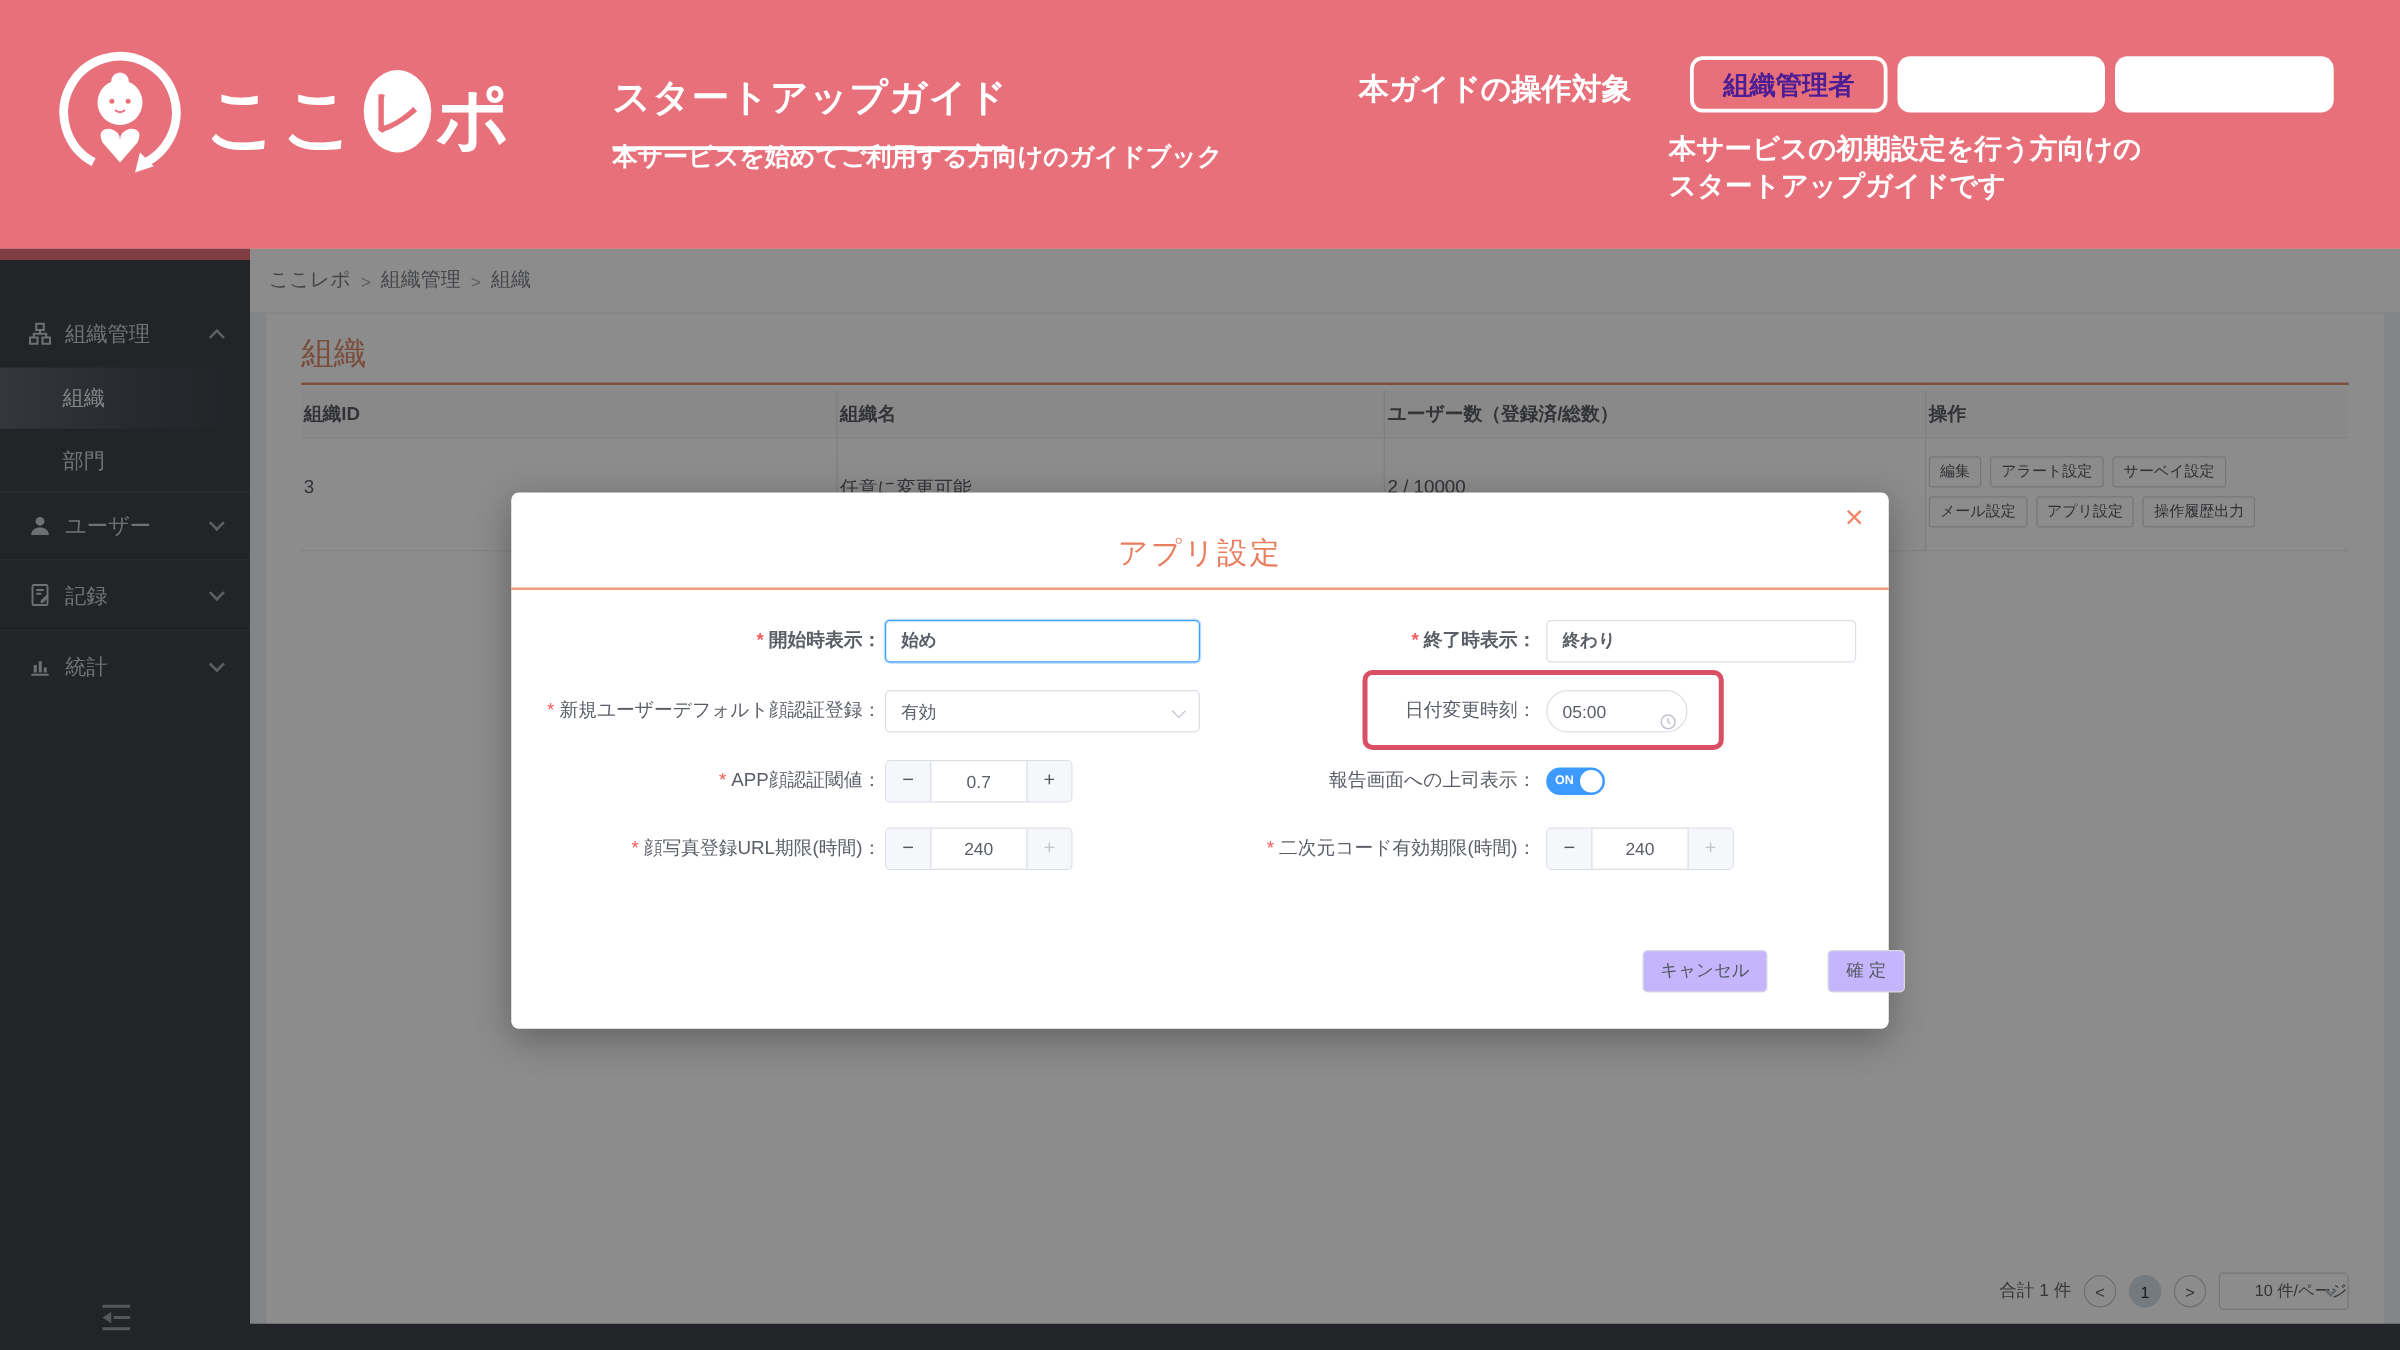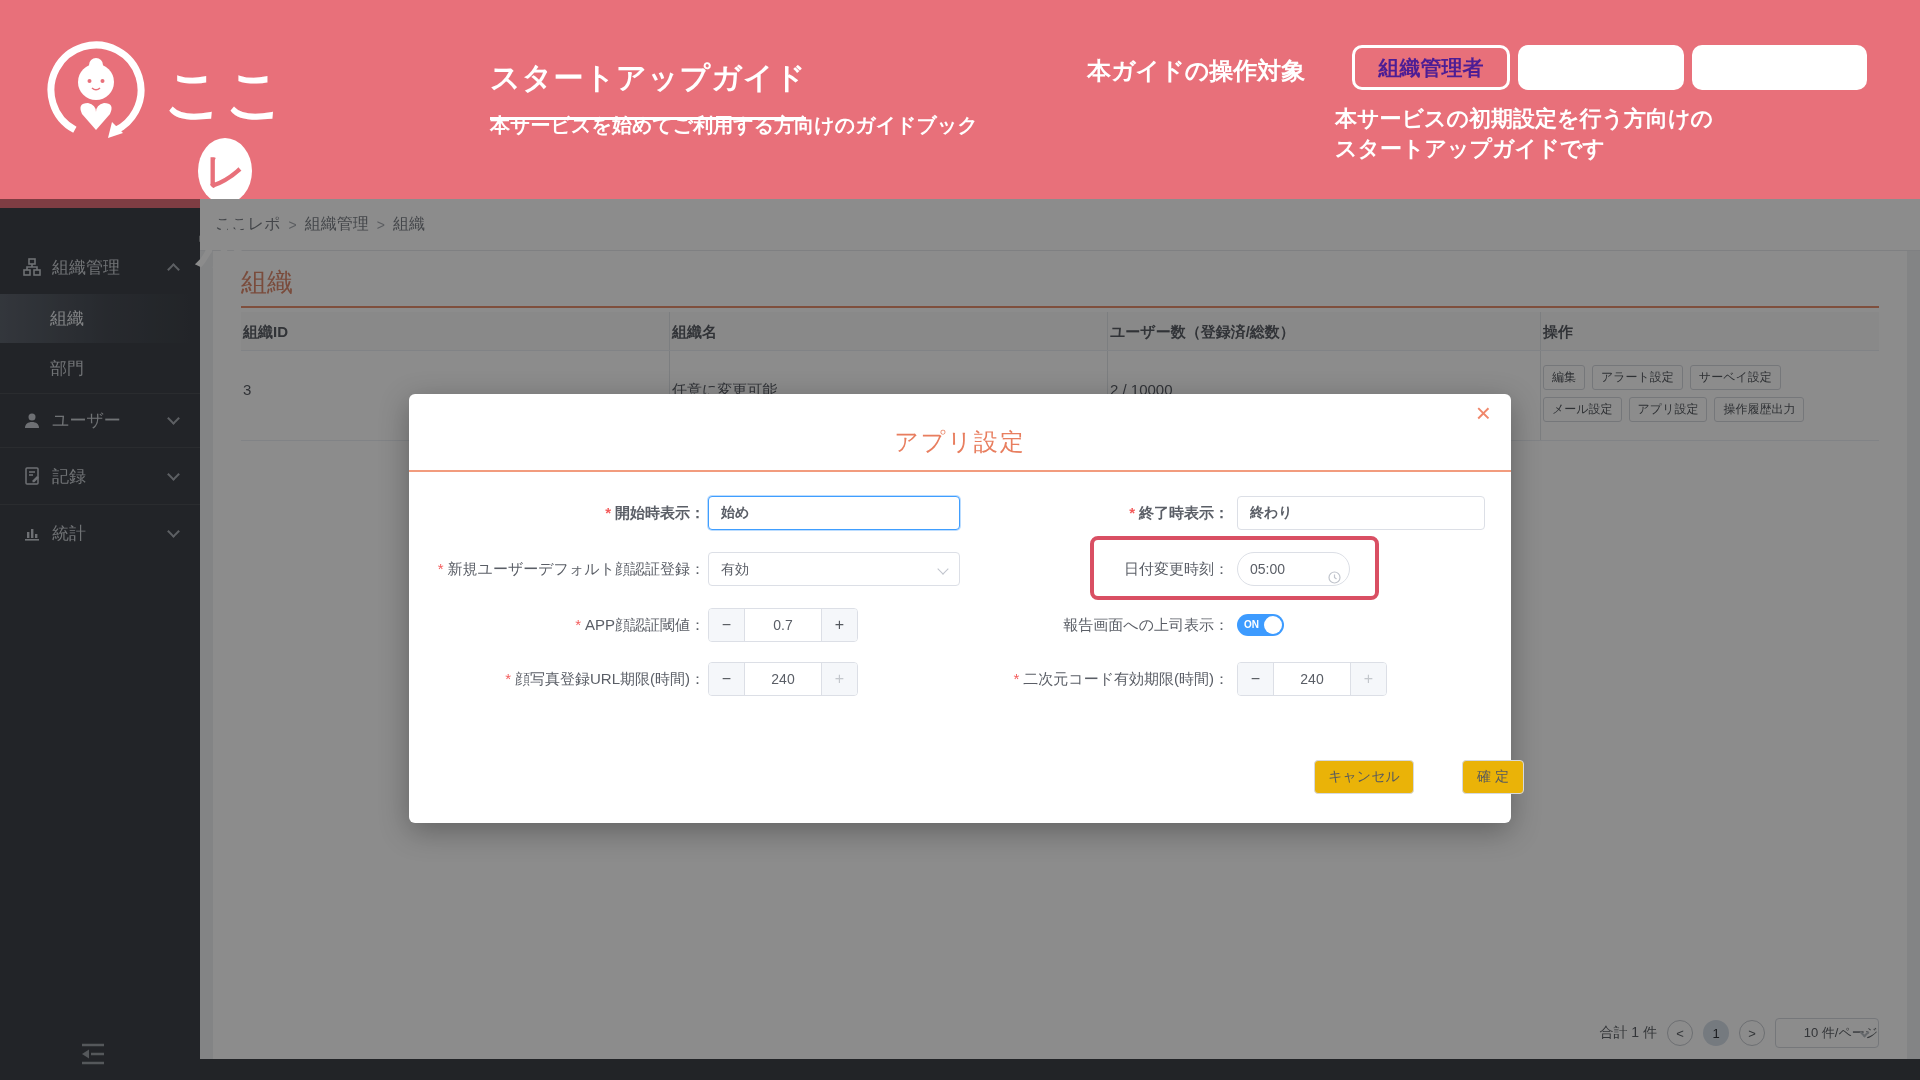--- a/index.html
+++ b/index.html
@@ -2,21 +2,21 @@
 <html><head>
 <meta charset="utf-8">
 <style>
   * { margin:0; padding:0; box-sizing:border-box; }
   body { font-family:"Liberation Sans","DejaVu Sans",sans-serif; }
   .screen { position:relative; width:1920px; height:1080px; background:#fff; overflow:hidden; }
 
   
   .banner { position:absolute; left:0; top:0; width:1920px; height:199px; background:#E8707A; z-index:5; color:#fff; }
   .logo-mark { position:absolute; left:44px; top:38px; }
-  .logo-text { position:absolute; left:164px; top:56px; display:flex; align-items:center; gap:4px;flex-direction:column; }
+  .logo-text { position:absolute; left:164px; top:56px; display:flex; align-items:flex-start; gap:4px; }
   .logo-p1,.logo-p3 { font-size:58px; font-weight:800; letter-spacing:2px; }
   .logo-circle { width:54px; height:66px; background:#fff; border-radius:50%; display:flex; align-items:center; justify-content:center; }
   .logo-p2 { color:#E8707A; font-size:40px; font-weight:800; }
   .guide-title { position:absolute; left:490px; top:58px; font-size:30px; font-weight:bold; border-bottom:3px solid #fff; padding-bottom:18px; letter-spacing:1px; }
   .guide-sub { position:absolute; left:490px; top:112px; font-size:20px; font-weight:bold; }
   .target-label { position:absolute; left:1087px; top:55px; font-size:24px; font-weight:bold; }
   .role-btn { position:absolute; top:45px; height:45px; border-radius:10px; }
   .role-active { left:1352px; width:158px; background:transparent; border:3px solid #fff; color:#4c1d95; font-size:21px; font-weight:bold; display:flex; align-items:center; justify-content:center; }
   .role-blank1 { left:1518px; width:166px; background:#fff; }
   .role-blank2 { left:1692px; width:175px; background:#fff; }
@@ -84,21 +84,21 @@
   .red-box { position:absolute; left:681px; top:142px; width:289px; height:64px; border:4px solid #D94F63; border-radius:8px; z-index:3; pointer-events:none; }
   .stepper { position:absolute; width:150px; height:34px; border:1px solid #DCDFE6; border-radius:4px; display:flex; overflow:hidden; background:#fff; }
   .st-btn { width:36px; background:#F5F7FA; display:flex; align-items:center; justify-content:center; font-size:16px; color:#55595F; cursor:pointer; }
   .st-minus { border-right:1px solid #DCDFE6; }
   .st-plus { border-left:1px solid #DCDFE6; }
   .st-disabled { color:#C3C7CC; }
   .st-val { flex:1; display:flex; align-items:center; justify-content:center; font-size:14px; color:#5A5E66; }
   .toggle { position:absolute; left:828px; top:220px; width:47px; height:22px; border-radius:12px; background:#3D9BFF; cursor:pointer; }
   .toggle .on-label { position:absolute; left:7px; top:5px; font-size:10px; font-weight:bold; color:#fff; }
   .toggle .knob { position:absolute; right:2px; top:2px; width:18px; height:18px; border-radius:50%; background:#fff; }
-  .m-btn { position:absolute; top:366px; height:34px; border:1px solid #D6D9DE; border-radius:4px; background:#eab308; font-size:14px; color:#55595F; display:flex; align-items:center; justify-content:center; cursor:pointer; font-family:inherit;text-align:center; }
+  .m-btn { position:absolute; top:366px; height:34px; border:1px solid #D6D9DE; border-radius:4px; background:#c4b5fd; font-size:14px; color:#55595F; display:flex; align-items:center; justify-content:center; cursor:pointer; font-family:inherit;text-align:center; }
   .btn-cancel { left:905px; width:100px; }
   .btn-confirm { left:1021px; width:62px;margin-left:32px; }
 </style>
 </head>
 <body>
 
 <div class="screen">
 
   <header class="banner">
     <div class="logo-mark">

